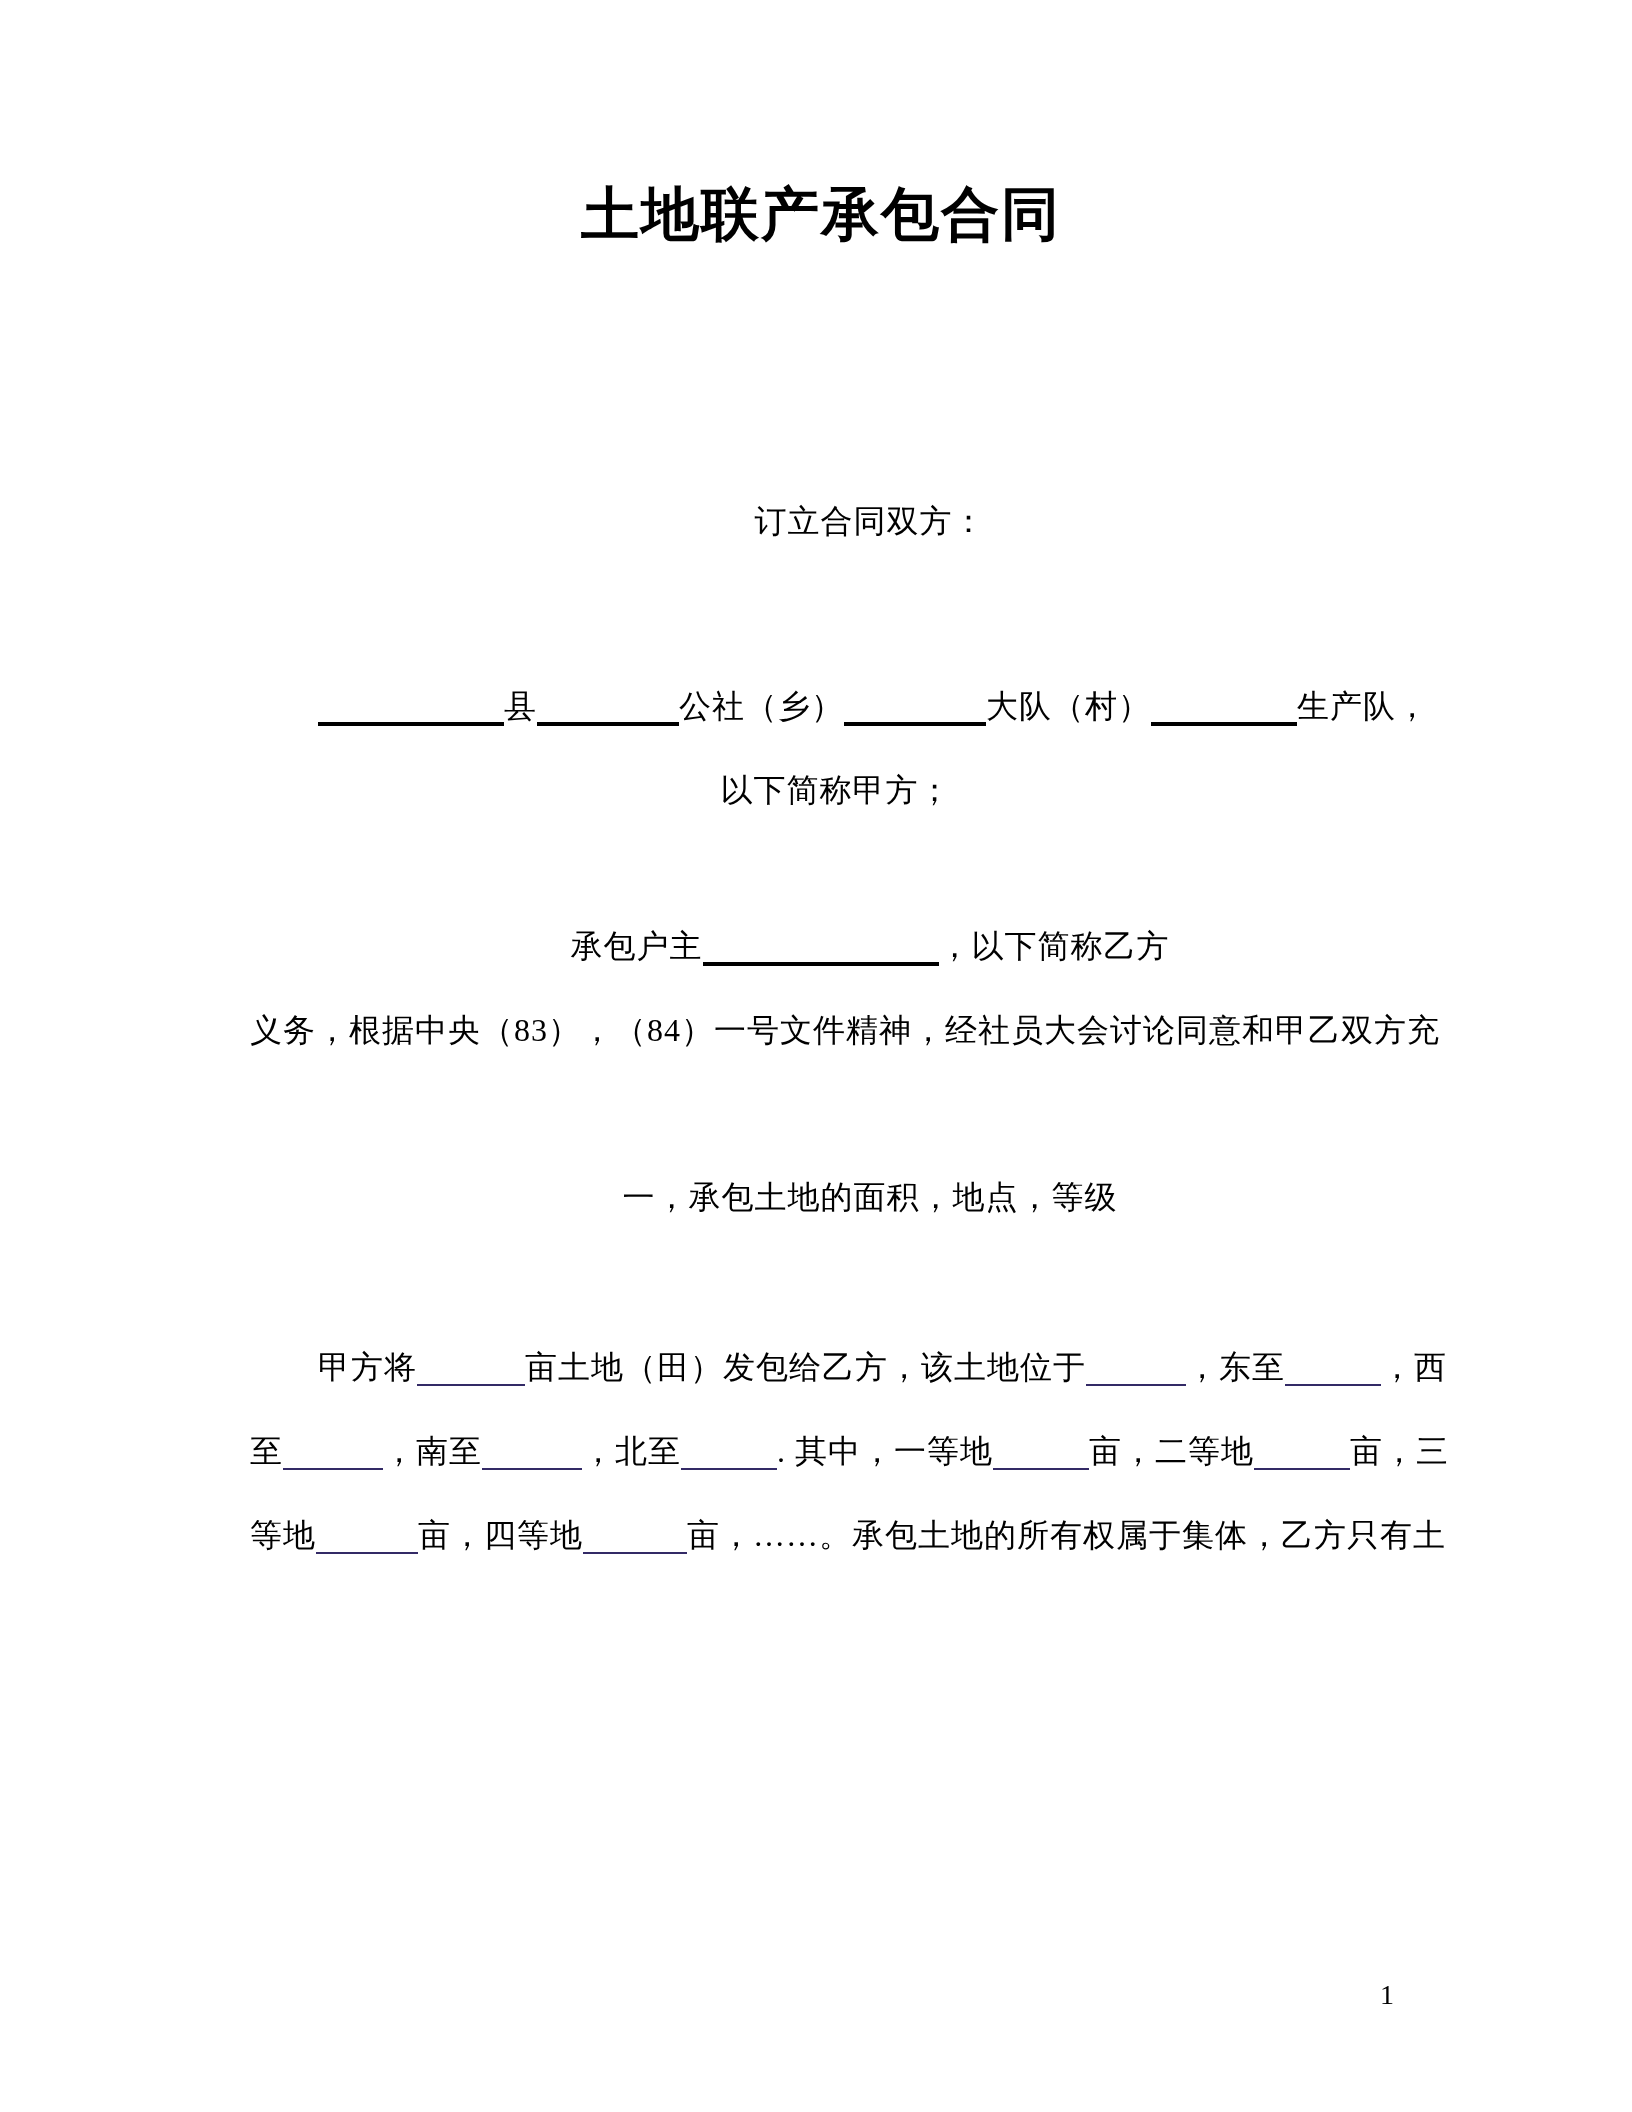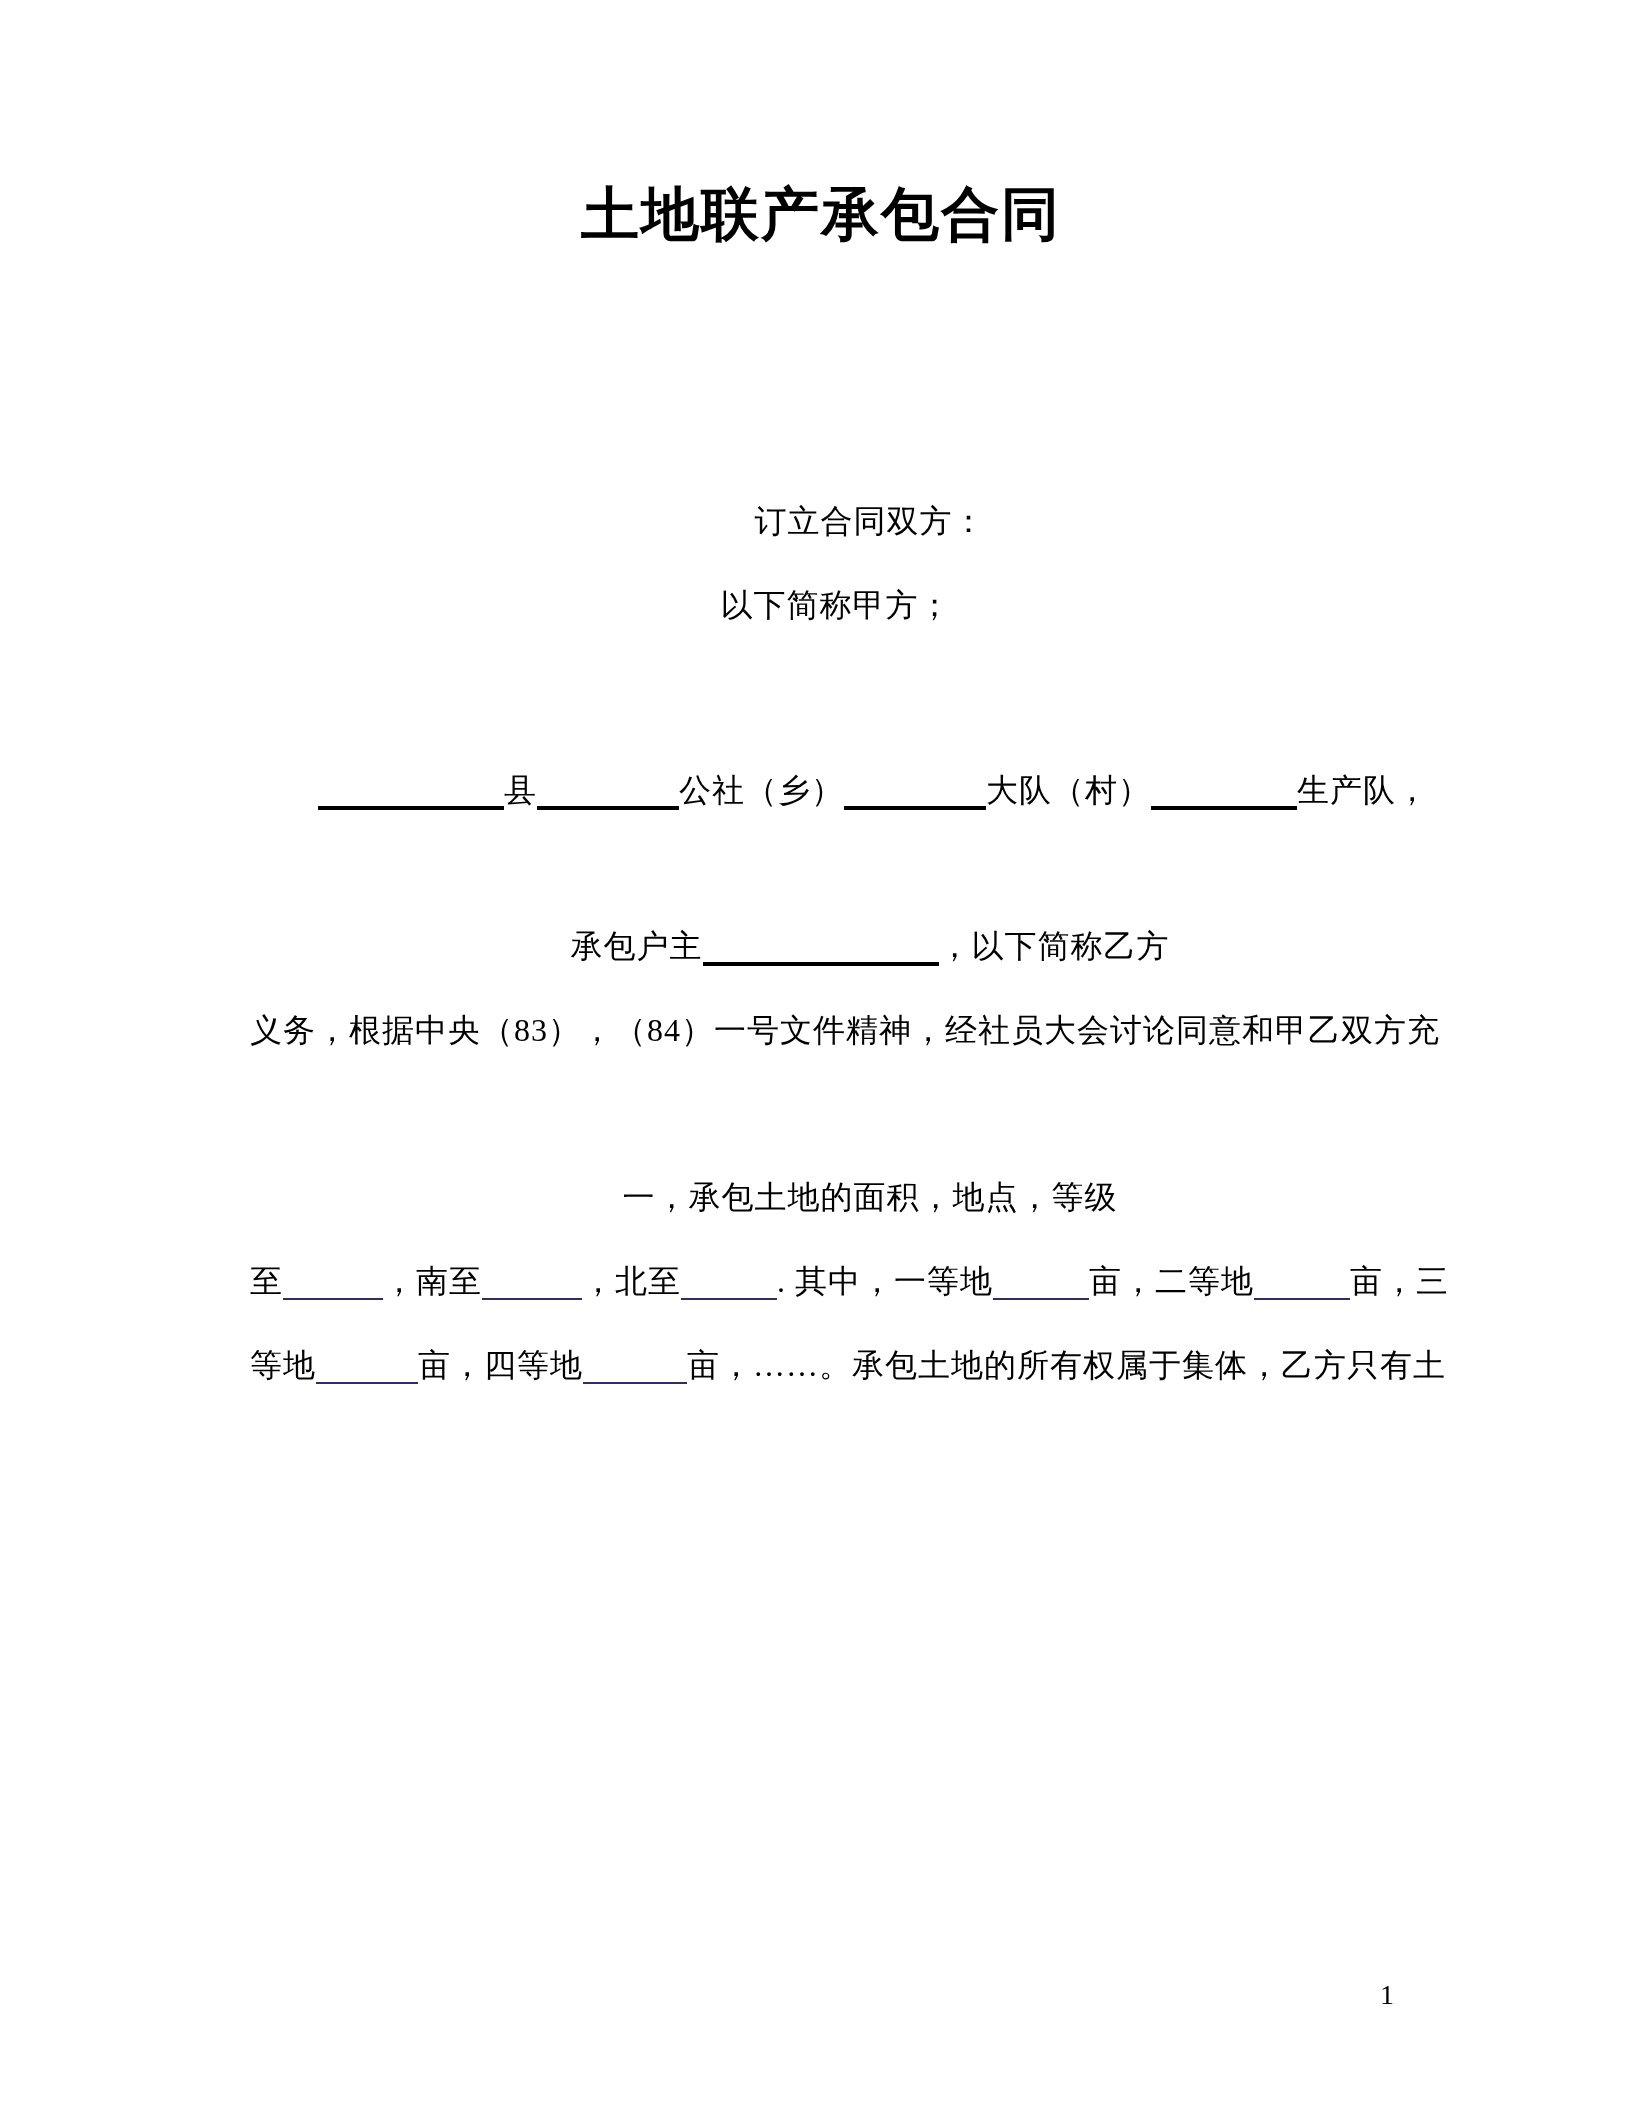--- a/index.html
+++ b/index.html
@@ -60,23 +60,24 @@
   }
 </style>
 </head>
 <body>
 
 <div class="page">
   <div class="doc-title">土地联产承包合同</div>
 
   <div class="doc-body">
       <div class="line indent"><span>订立合同双方：</span></div>
+      <div class="line indent justify" style="margin-top: 101px;"><span class="blank thick" style="width: 186px;"></span><span>县</span><span class="blank thick" style="width: 142px;"></span><span>公社（乡）</span><span class="blank thick" style="width: 142px;"></span><span>大队（村）</span><span class="blank thick" style="width: 146px;"></span><span>生产队，</span></div>
       <div class="line"><span>以下简称甲方；</span></div>
-      <div class="line indent justify" style="margin-top: 101px;"><span class="blank thick" style="width: 186px;"></span><span>县</span><span class="blank thick" style="width: 142px;"></span><span>公社（乡）</span><span class="blank thick" style="width: 142px;"></span><span>大队（村）</span><span class="blank thick" style="width: 146px;"></span><span>生产队，</span></div>
       <div class="line indent" style="margin-top: 72px;"><span>承包户主</span><span class="blank thick" style="width: 236px;"></span><span>，以下简称乙方</span></div>
       <div class="line justify"><span>义务，根据中央（83），（84）一号文件精神，经社员大会讨论同意和甲乙双方充</span></div>
       <div class="line indent" style="margin-top: 83px;"><span>一，承包土地的面积，地点，等级</span></div>
+      <div class="line indent justify" style="margin-top: 86px;"><span>甲方将</span><span class="blank thin" style="width: 108px;"></span><span>亩土地（田）发包给乙方，该土地位于</span><span class="blank thin" style="width: 100px;"></span><span>，东至</span><span class="blank thin" style="width: 96px;"></span><span>，西</span></div>
       <div class="line justify"><span>至</span><span class="blank thin" style="width: 100px;"></span><span>，南至</span><span class="blank thin" style="width: 100px;"></span><span>，北至</span><span class="blank thin" style="width: 96px;"></span><span>. 其中，一等地</span><span class="blank thin" style="width: 96px;"></span><span>亩，二等地</span><span class="blank thin" style="width: 96px;"></span><span>亩，三</span></div>
       <div class="line justify"><span>等地</span><span class="blank thin" style="width: 102px;"></span><span>亩，四等地</span><span class="blank thin" style="width: 104px;"></span><span>亩，……。承包土地的所有权属于集体，乙方只有土</span></div>
     </div>
 
   <div class="page-number">1</div>
 </div>
 
 </body></html>

